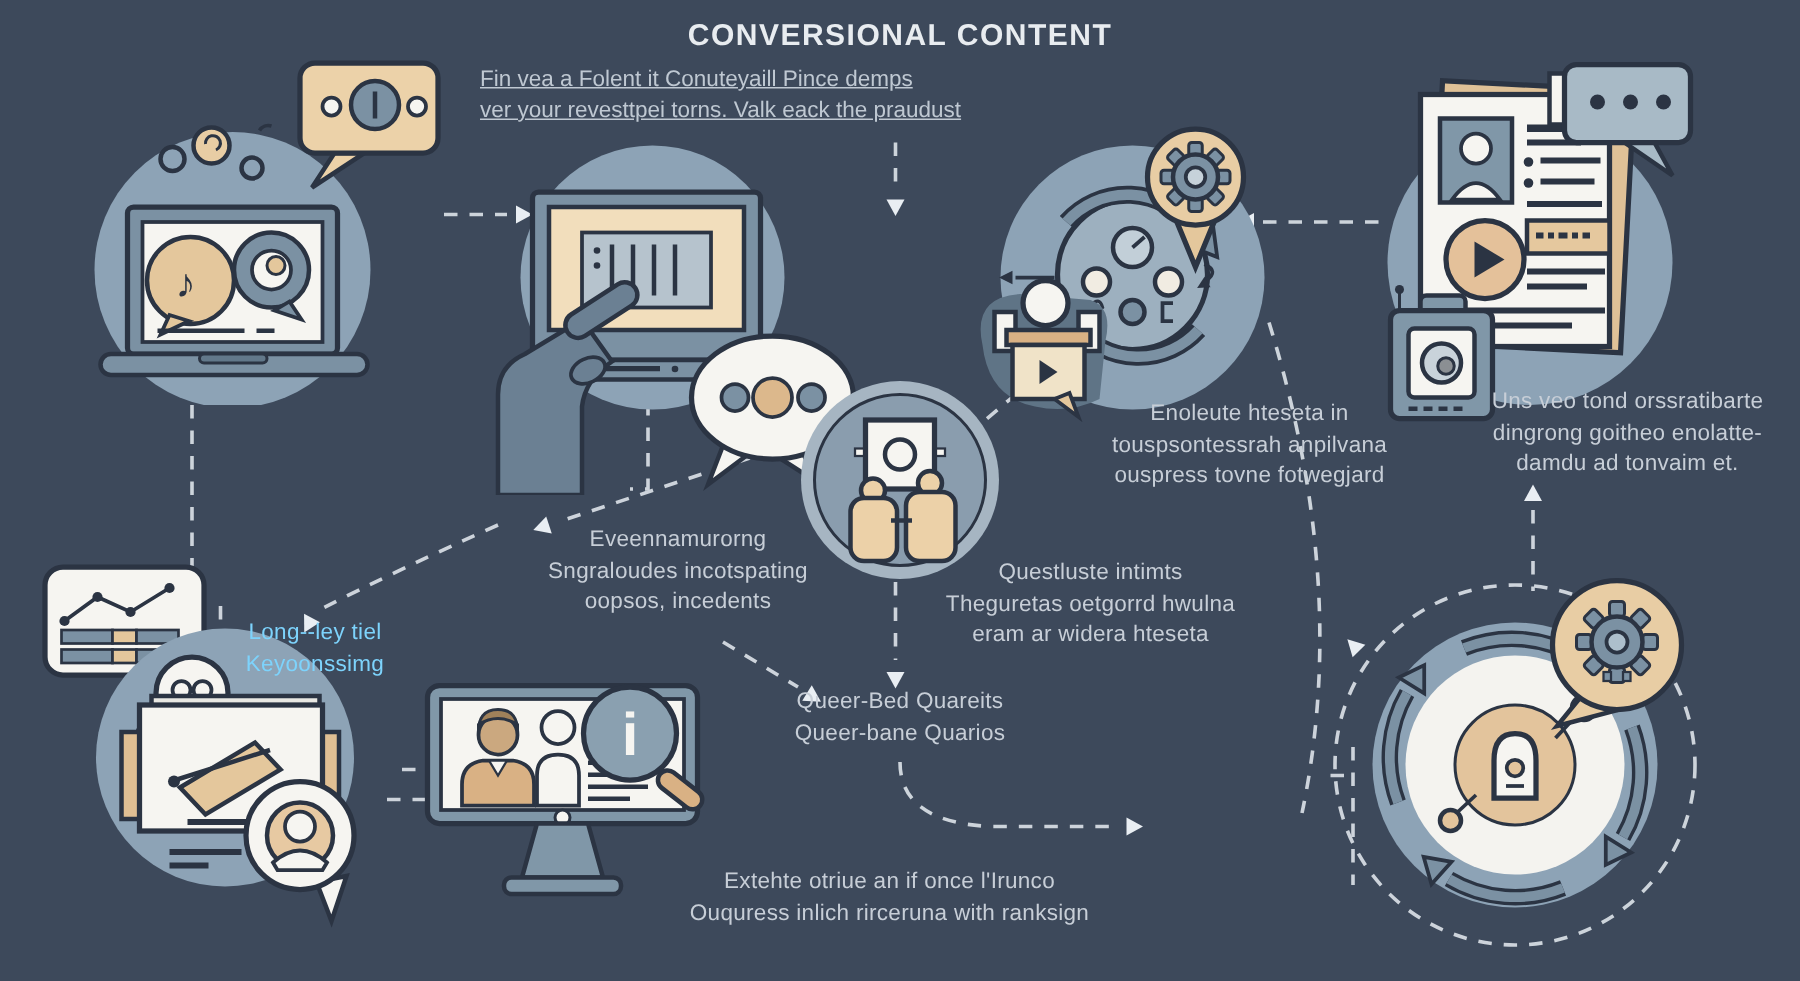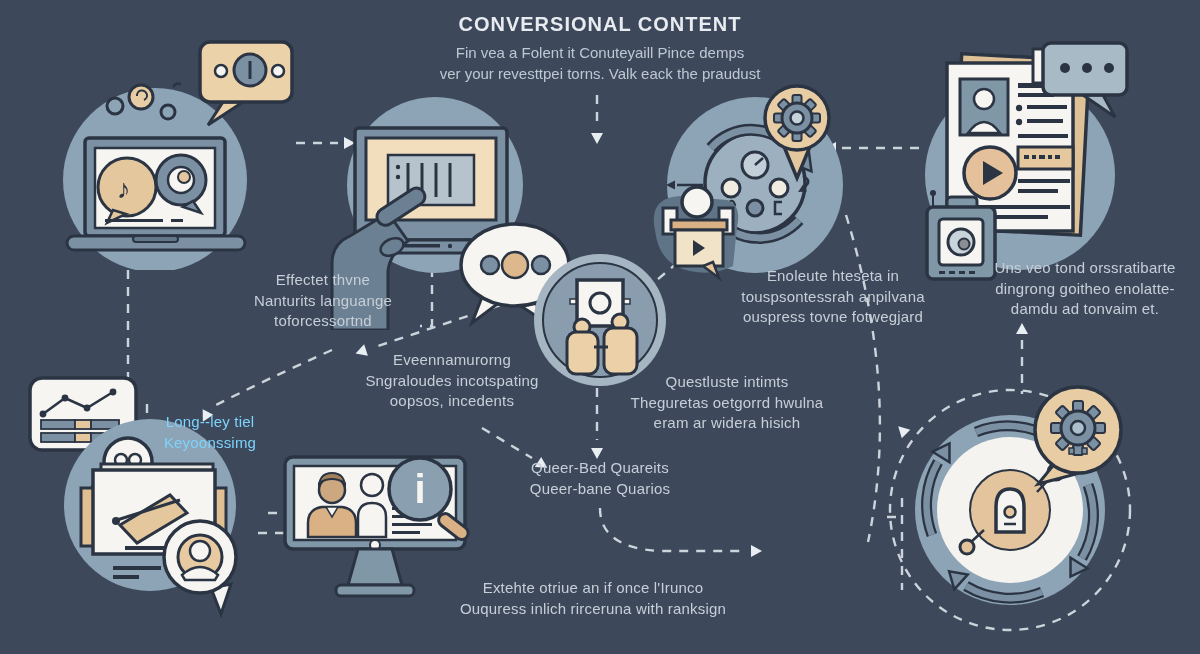--- a/index.html
+++ b/index.html
@@ -4,22 +4,22 @@
 <style>
   html,body{margin:0;padding:0;background:#2c3542;}
   .canvas{position:relative;width:1200px;height:654px;background:#3d495b;overflow:hidden;
           font-family:"Liberation Sans",sans-serif;}
   .layer{position:absolute;left:0;top:0;}
   .node{position:absolute;z-index:2;}
   .label{position:absolute;z-index:3;color:#c7ced7;font-size:15px;line-height:1.38;
          text-align:center;white-space:pre-line;letter-spacing:.2px;}
   .title{position:absolute;z-index:3;left:0;top:13px;width:100%;text-align:center;
          font-size:20px;font-weight:bold;letter-spacing:1px;color:#e8ecf0;}
-  .subtitle{position:absolute;z-index:3;left:320px;top:42px;width:560px;text-align:center;
-         font-size:15px;line-height:1.4;color:#bfc8d2;white-space:pre-line;}
+  .subtitle{position:absolute;z-index:3;left:320px;top:42px;width:560px;text-align:left;
+         font-size:15px;line-height:1.4;color:#bfc8d2;white-space:pre-line;text-decoration:underline;}
   svg text{font-family:"Liberation Sans",sans-serif;}
 </style>
 </head>
 <body>
 
 <div class="canvas">
 
   <svg class="layer" width="1200" height="654">
     <g stroke="#dde3e9" stroke-width="2.4" fill="none" stroke-dasharray="9 8" opacity="0.9">
       <path d="M296,143 H338"></path>
@@ -54,36 +54,33 @@
       <path d="M0,-6 L11,0 L0,6 Z" transform="translate(1022,334) rotate(270)"></path>
       <path d="M0,-6 L11,0 L0,6 Z" transform="translate(906,434) rotate(225)"></path>
       <path d="M0,-6 L11,0 L0,6 Z" transform="translate(751,551)"></path>
     </g>
   </svg>
 
   <div class="title">CONVERSIONAL CONTENT</div>
   <div class="subtitle">Fin vea a Folent it Conuteyaill Pince demps
 ver your revesttpei torns. Valk eack the praudust</div>
 
-  <div class="label" style="left:228px;top:270px;width:190px">Effectet thvne
-Nanturits languange
-toforcessortnd</div>
   <div class="label" style="left:342px;top:350px;width:220px">Eveennamurorng
 Sngraloudes incotspating
 oopsos, incedents</div>
   <div class="label" style="left:130px;top:412px;width:160px;color:#7dd3fc">Long--ley tiel
 Keyoonssimg</div>
   <div class="label" style="left:500px;top:458px;width:200px">Queer-Bed Quareits
 Queer-bane Quarios</div>
   <div class="label" style="left:722px;top:266px;width:222px">Enoleute hteseta in
 touspsontessrah anpilvana
 ouspress tovne fotwegjard</div>
   <div class="label" style="left:612px;top:372px;width:230px">Questluste intimts
 Theguretas oetgorrd hwulna
-eram ar widera hisich</div>
+eram ar widera hteseta</div>
   <div class="label" style="left:408px;top:578px;width:370px">Extehte otriue an if once l'Irunco
 Ouquress inlich rirceruna with ranksign</div>
   <div class="label" style="left:972px;top:258px;width:226px">Uns veo tond orssratibarte
 dingrong goitheo enolatte-
 damdu ad tonvaim et.</div>
 
   <div class="node" style="left:55px;top:40px">
   <svg width="245" height="230" viewBox="0 0 245 230">
     <circle cx="100" cy="140" r="92" fill="#8da3b6"></circle>
     <g>

